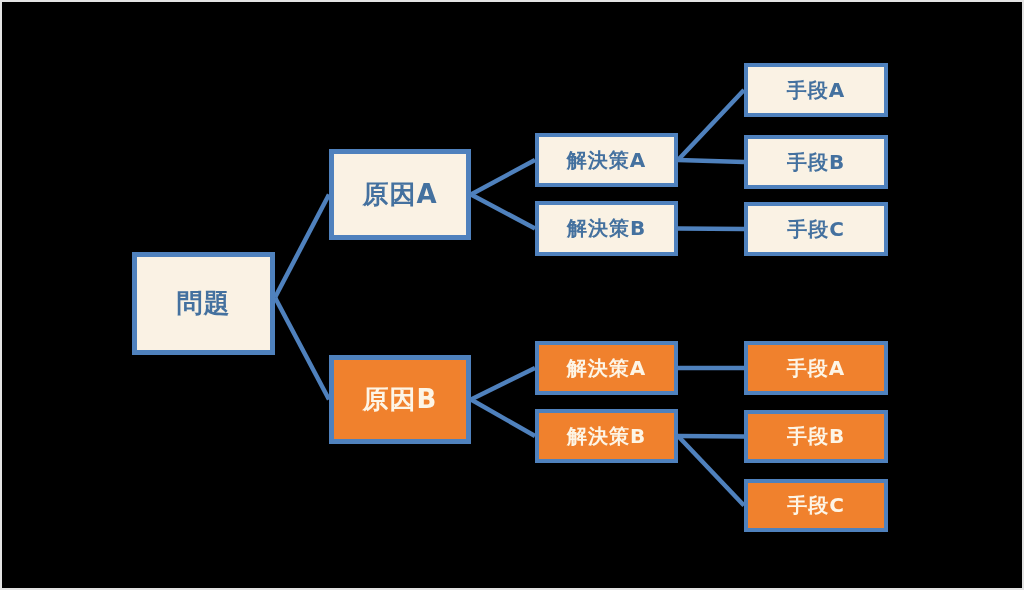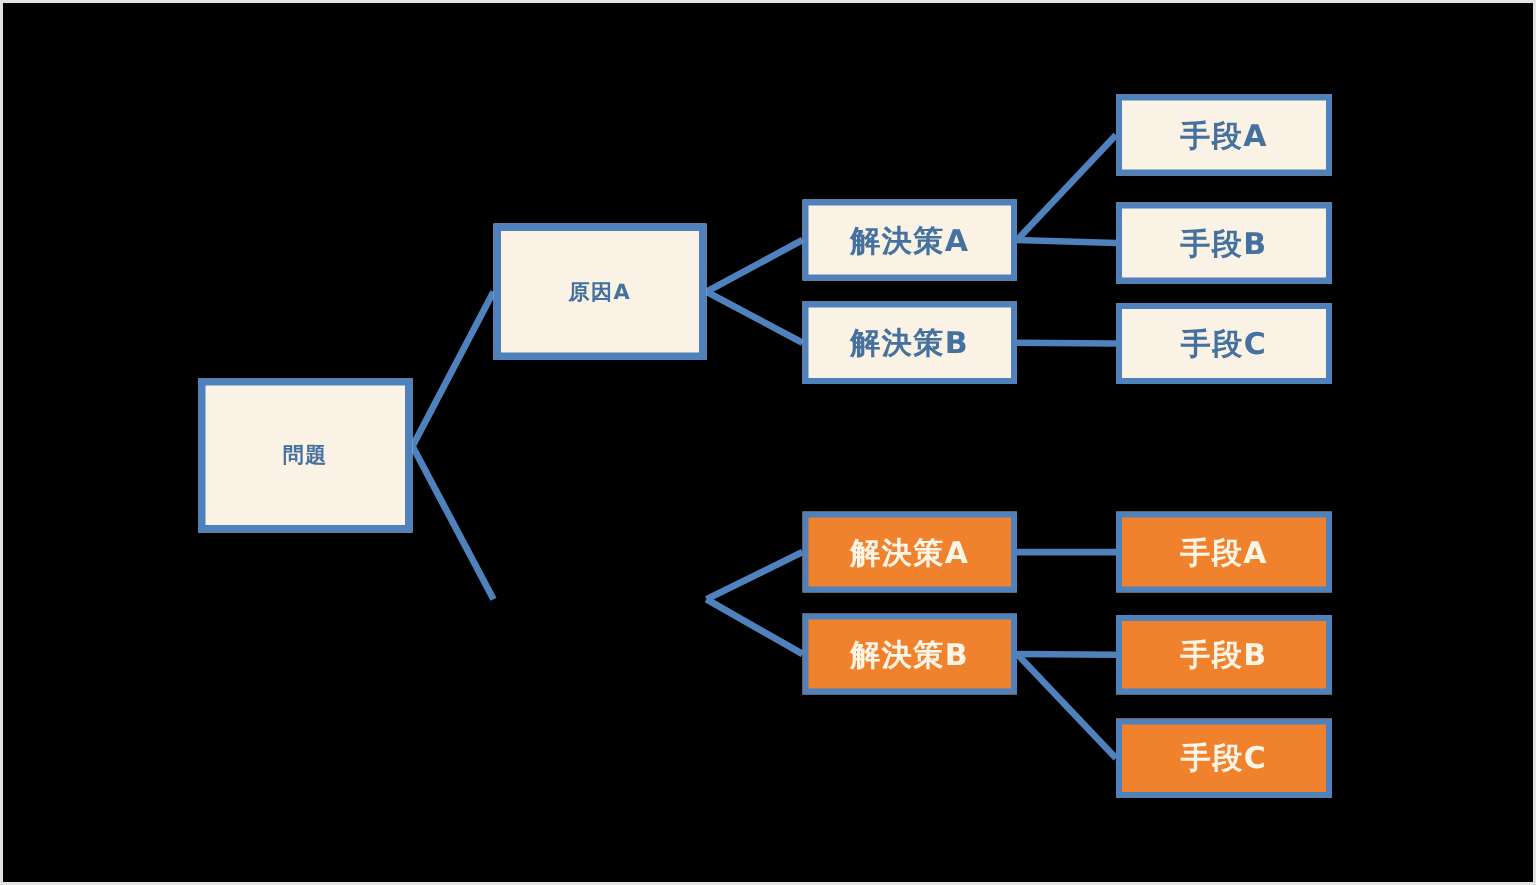--- a/index.html
+++ b/index.html
@@ -45,21 +45,21 @@
     border: 4px solid #4f81bd;
     color: #44719f;
   }
   .node.orange {
     background: #f0812d;
     border: 4px solid #4f81bd;
     color: #fdf5e6;
   }
   .node.big {
     border-width: 5px;
-    font-size: 14px;
+    font-size: 26px;
   }
   .node.small {
     font-size: 20px;
   }
   .node-label {
     white-space: nowrap;
   }
 </style>
 </head>
 <body>
@@ -83,20 +83,23 @@
       </svg>
 
     <div class="node cream big" style="left:130px;top:250px;width:143px;height:103px">
       <span class="node-label">問題</span>
     </div>
 
     <div class="node cream big" style="left:327px;top:147px;width:142px;height:91px">
       <span class="node-label">原因A</span>
     </div>
 
+    <div class="node orange big" style="left:327px;top:353px;width:142px;height:89px">
+      <span class="node-label">原因B</span>
+    </div>
 
     <div class="node cream small" style="left:533px;top:131px;width:143px;height:54px">
       <span class="node-label">解決策A</span>
     </div>
 
     <div class="node cream small" style="left:533px;top:199px;width:143px;height:55px">
       <span class="node-label">解決策B</span>
     </div>
 
     <div class="node cream small" style="left:742px;top:61px;width:144px;height:54px">

